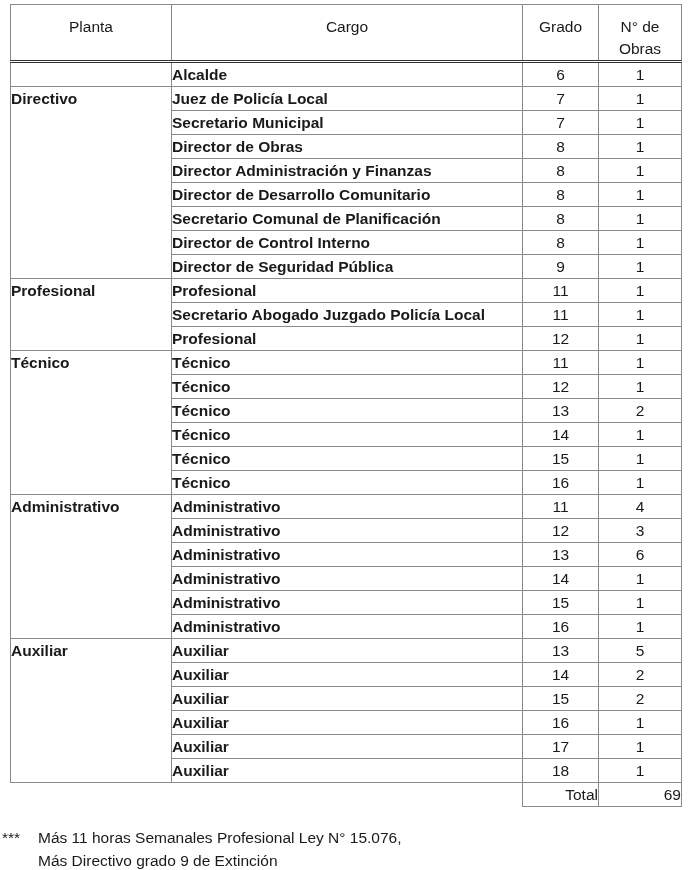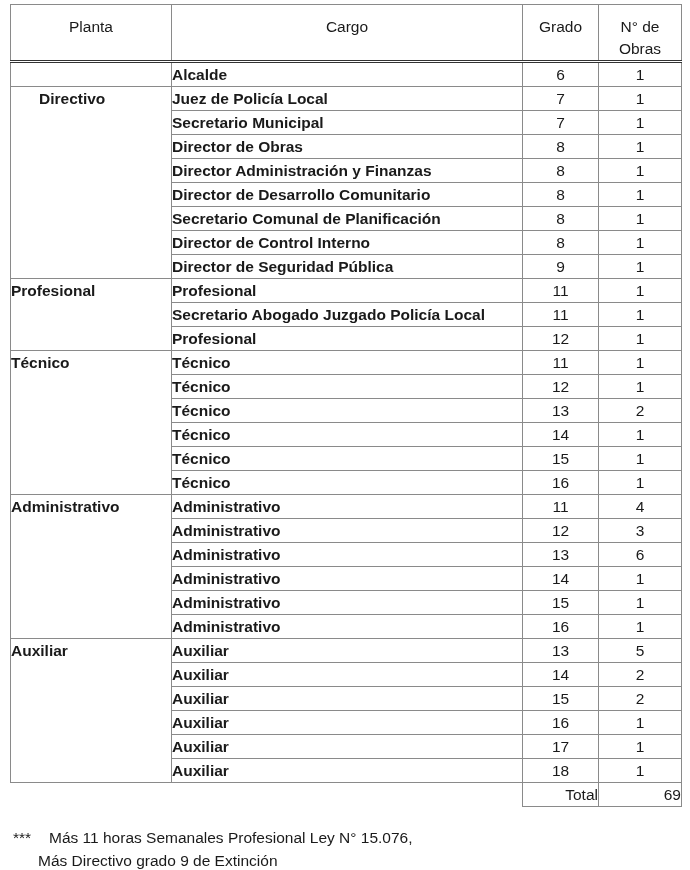--- a/index.html
+++ b/index.html
@@ -14,21 +14,21 @@
   table.main th { font-weight: normal; vertical-align: top; text-align: center; height: 44px; line-height: 22px; padding-top: 11px; }
   table.main thead tr th { border-bottom: 3px double #333; }
   td.planta { font-weight: bold; vertical-align: top; padding-left: 10px; border-bottom: 1px solid #8a8a8a; }
   td.planta.cont { border-top: none; border-bottom: none; }
   td.planta.last { border-top: none; }
   td.cargo { padding-left: 6px; font-weight: bold; }
   td.num { text-align: center; }
   tr.total td { font-weight: normal; text-align: right; }
   tr.total td.blank { border: none; }
   .footer { position: absolute; left: 0; top: 826px; font-size: 15.5px; line-height: 23px; }
-  .footer .line { white-space: pre; padding-left: 11px; }
+  .footer .line { white-space: pre; }
   .footer .stars { display: inline-block; width: 36px; padding-left: 2px; }
   .footer .indent { padding-left: 38px; }
 </style>
 </head>
 <body>
 
 <table class="main">
   <colgroup>
       <col class="c1">
       <col class="c2">
@@ -47,21 +47,21 @@
     </tr>
   </thead>
   <tbody id="tbody">
       <tr>
         <td class="planta"></td>
         <td class="cargo">Alcalde</td>
         <td class="num">6</td>
         <td class="num">1</td>
       </tr>
       <tr>
-        <td class="planta" style="border-bottom: none; padding-left: 28px;">Directivo</td>
+        <td class="planta" style="border-bottom: none;">Directivo</td>
         <td class="cargo">Juez de Policía Local</td>
         <td class="num">7</td>
         <td class="num">1</td>
       </tr>
       <tr>
         <td class="planta cont"></td>
         <td class="cargo">Secretario Municipal</td>
         <td class="num">7</td>
         <td class="num">1</td>
       </tr>

